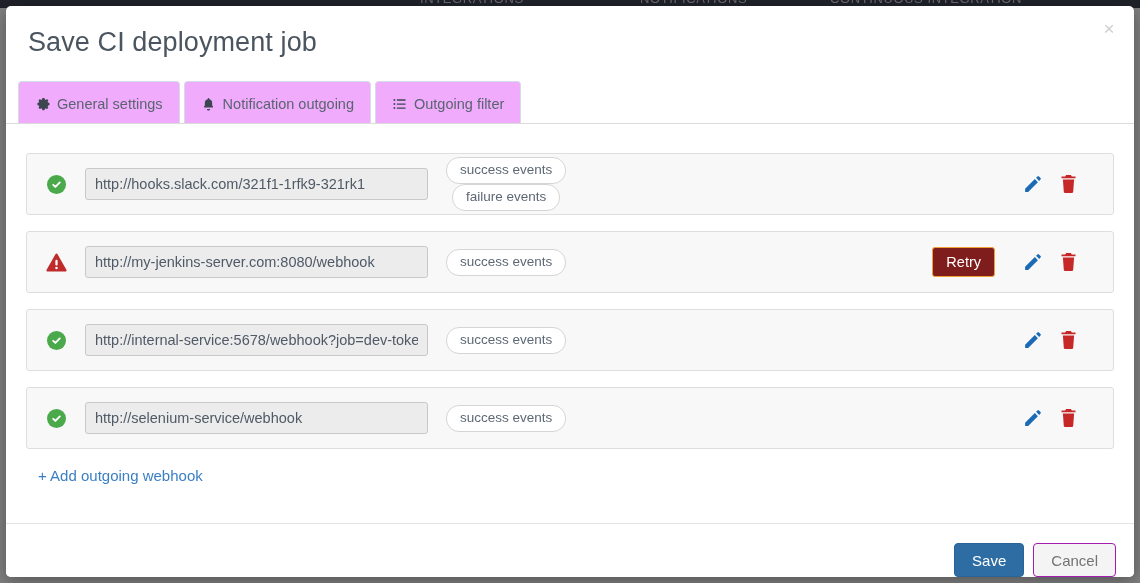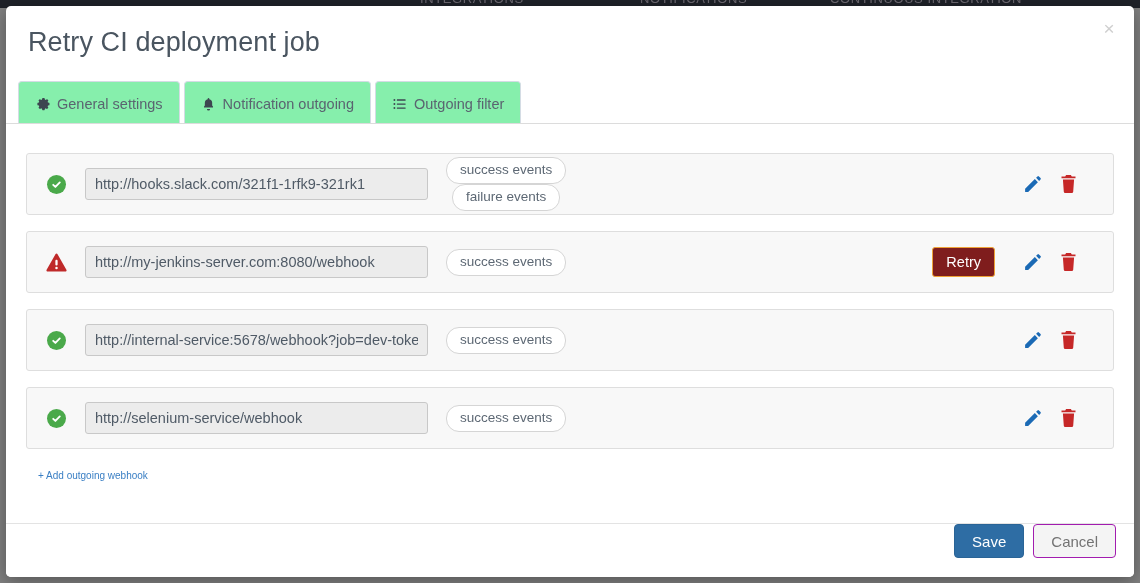--- a/index.html
+++ b/index.html
@@ -88,21 +88,21 @@
   }
   .tab {
     height: 33px;
     display: flex;
     align-items: center;
     gap: 7px;
     padding: 0 16px;
     margin-right: 4px;
     font-size: 14.5px;
     color: #5a6470;
-    background: #86efac;
+    background: #f0abfc;
     border: 1px solid #d4dce4;
     border-bottom: none;
     border-radius: 4px 4px 0 0;
     cursor: pointer;
     white-space: nowrap;
     box-sizing: content-box;
     padding-top: 5px;
     padding-bottom: 4px;
   }
   .tab.active {
@@ -249,37 +249,37 @@
     margin-left: 10px;
   }
   .icon-btn svg { display: block; }
   .icon-edit  { color: #1b6ab5; }
   .icon-trash { color: #c62828; }
 
   .add-link {
     display: inline-block;
     margin-top: 2px;
     margin-left: 12px;
-    font-size: 10px;
+    font-size: 15px;
     color: #3a7fc4;
     text-decoration: none;
     cursor: pointer;
   }
 
   
   .modal-footer {
     position: absolute;
     left: 0;
     top: 517px;
     width: 1128px;
     height: 54px;
     border-top: 1px solid #e3e3e3;
     box-sizing: border-box;
     display: flex;
-    align-items: flex-start;
+    align-items: flex-end;
     justify-content: flex-end;
     padding-right: 18px;
     gap: 9px;
     background: #fff;
   }
   .btn {
     height: 34px;
     padding: 0 17px;
     border-radius: 4px;
     font-size: 15px;
@@ -306,21 +306,21 @@
     <span class="nav-ghost" style="left:420px;">INTEGRATIONS</span>
     <span class="nav-ghost" style="left:640px;">NOTIFICATIONS</span>
     <span class="nav-ghost" style="left:830px;">CONTINUOUS INTEGRATION</span>
   </div>
 </div>
 
 <div id="modal">
 
   <div class="modal-close">×</div>
 
-  <div class="modal-title">Retry CI deployment job</div>
+  <div class="modal-title">Save CI deployment job</div>
 
   <div class="tabs">
 
     <div class="tab">
       <span class="tab-icon">
         <svg width="14" height="14" viewBox="0 0 16 16" fill="currentColor">
           <path d="M8 5.2a2.8 2.8 0 100 5.6 2.8 2.8 0 000-5.6zm0 4.2a1.4 1.4 0 110-2.8 1.4 1.4 0 010 2.8z"></path>
           <path d="M15 9.1l-1.3-.3a5.7 5.7 0 00-.4-1l.7-1.1a.5.5 0 00-.06-.6l-1.04-1.04a.5.5 0 00-.6-.06l-1.1.7a5.7 5.7 0 00-1-.4L9.9 4a.5.5 0 00-.5-.4H7.6a.5.5 0 00-.5.4l-.3 1.3a5.7 5.7 0 00-1 .4l-1.1-.7a.5.5 0 00-.6.06L3.06 6.1a.5.5 0 00-.06.6l.7 1.1a5.7 5.7 0 00-.4 1L2 9.1a.5.5 0 00-.4.5v1.8c0 .24.17.45.4.5l1.3.3c.1.35.24.69.4 1l-.7 1.1a.5.5 0 00.06.6l1.04 1.04a.5.5 0 00.6.06l1.1-.7c.31.16.65.3 1 .4l.3 1.3c.05.23.26.4.5.4h1.8a.5.5 0 00.5-.4l.3-1.3c.35-.1.69-.24 1-.4l1.1.7a.5.5 0 00.6-.06l1.04-1.04a.5.5 0 00.06-.6l-.7-1.1c.16-.31.3-.65.4-1l1.3-.3a.5.5 0 00.4-.5V9.6a.5.5 0 00-.4-.5z" transform="translate(0,-2.4)"></path>
         </svg>
       </span>

